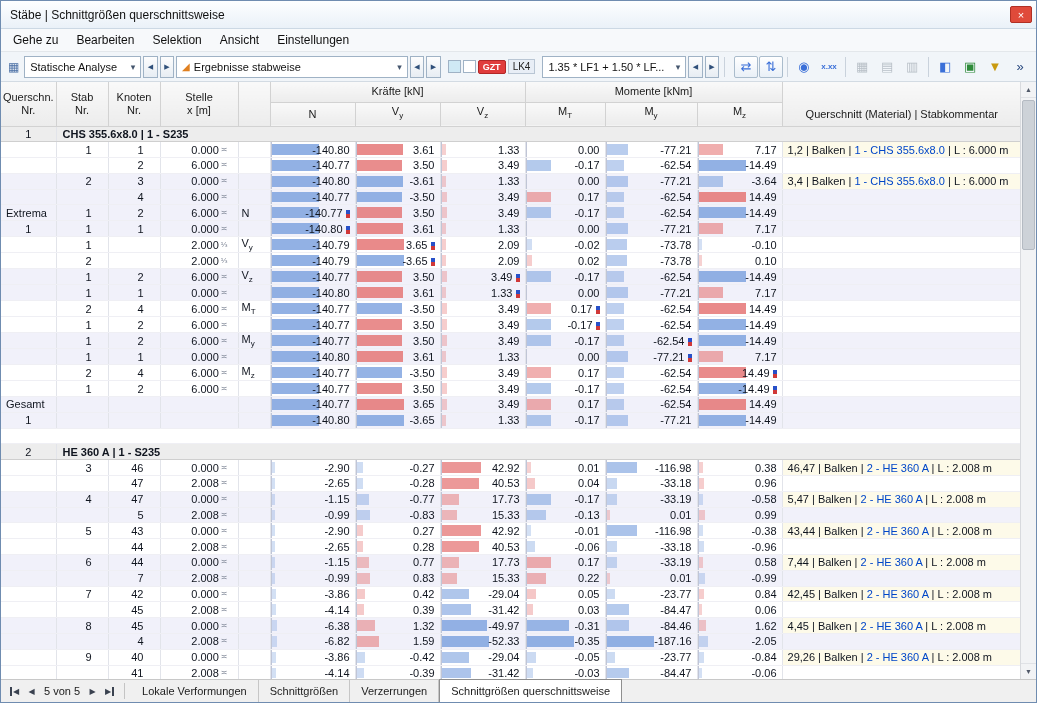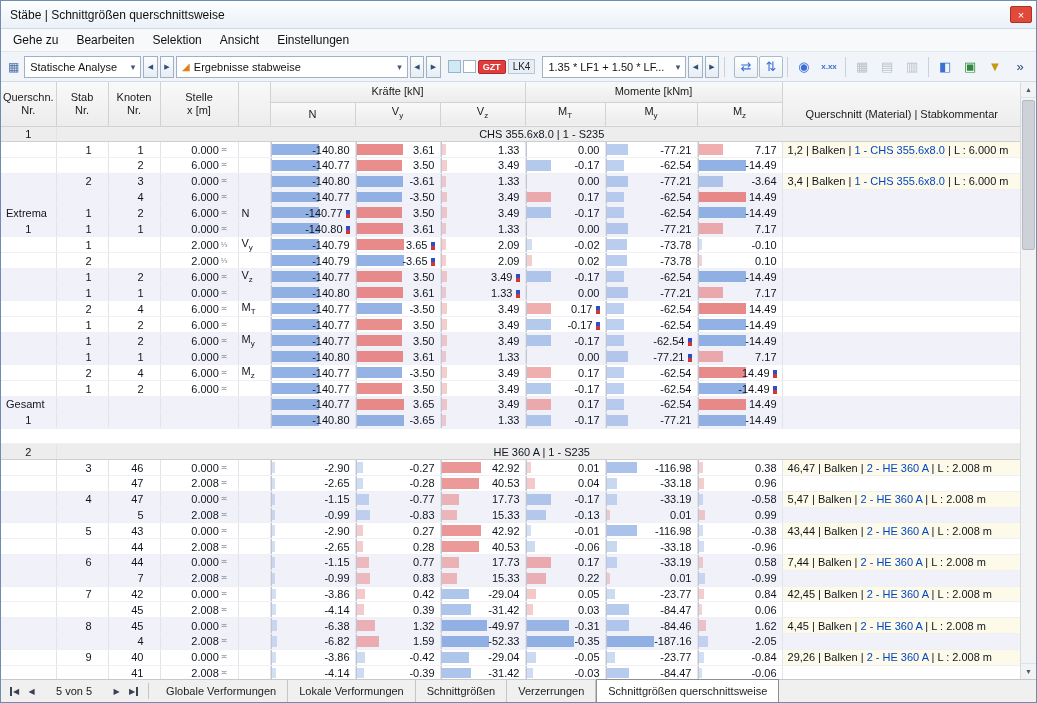--- a/index.html
+++ b/index.html
@@ -52,21 +52,21 @@
   tr.h1 th{height:20px;}
   tr.h2 th{height:24px;}
   th sub,.c-ex sub{font-size:8px;}
   th.hcm{vertical-align:bottom;padding-bottom:5px;}
   td{border-right:1px solid #e2e4ea;border-bottom:1px solid #efeff4;font-size:11px;color:#10151f;
     white-space:nowrap;overflow:hidden;height:15.8px;padding:0;}
   tbody tr{height:15.8px;}
   tr.band0 td{background:#ffffff;}
   tr.band1 td{background:#f1f1fa;}
   tr.grp-row td{background:#ededed;border-top:1px solid #cfcfcf;border-bottom:1px solid #cfcfcf;}
-  .grp-label{font-weight:normal;padding-left:6px;text-align:center;}
+  .grp-label{font-weight:bold;padding-left:6px;}
   .c-qn{text-align:center;}
   .qn-word{text-align:left !important;padding-left:5px !important;}
   .c-stab,.c-kn{text-align:right;padding-right:16px;}
   .c-x{text-align:right;padding-right:10px;}
   .xs{font-size:8px;color:#808898;margin-left:2px;position:relative;top:-2px;}
   .c-ex{padding-left:3px;}
   .c-num{position:relative;text-align:right;padding-right:5px;}
   .c-num:before{content:'';position:absolute;left:0;top:0;bottom:0;width:1px;background:#c0c5d6;}
   .c-num .bar{position:absolute;left:1px;top:2px;bottom:2px;display:block;}
   .c-num .val{position:relative;z-index:1;}
@@ -86,21 +86,21 @@
   .sb-btn.sb-up{top:0;border-bottom:1px solid #e0e2e6;}
   .sb-btn.sb-down{bottom:0;border-top:1px solid #e0e2e6;}
   .sb-thumb{position:absolute;left:1px;top:18px;width:13px;height:150px;background:#cdd2d8;border:1px solid #b4bac2;border-radius:2px;}
 
   
   .footer{position:absolute;left:0;right:0;bottom:0;height:23px;background:#f0f0f0;border-top:1px solid #c8c8c8;
     display:flex;align-items:center;padding-left:5px;}
   .nav-btn{width:17px;height:17px;display:flex;align-items:center;justify-content:center;font-size:8px;color:#3a4250;}
   .nav-btn.edge-l span{border-left:2px solid #3a4250;padding-left:1px;}
   .nav-btn.edge-r span{border-right:2px solid #3a4250;padding-right:1px;}
-  .page-label{font-size:11px;color:#202020;margin:0 16px;}
+  .page-label{font-size:11px;color:#202020;margin:0 4px;}
   .fsep{width:1px;height:16px;background:#c4c4c4;margin:0 6px;}
   .tabs{display:flex;align-items:stretch;height:100%;}
   .tab{display:flex;align-items:center;padding:0 11px;font-size:11px;color:#1d1d1d;border-right:1px solid #c6c6c6;background:#f0f0f0;}
   .tab.active{background:#ffffff;border-left:1px solid #8f8f8f;border-right:1px solid #8f8f8f;border-top:1px solid #8f8f8f;margin-top:-1px;}
 </style>
 </head>
 <body>
 
 <div class="window">
 
@@ -726,21 +726,20 @@
         <span>◀</span>
       </span>
     <span class="nav-btn">◀</span>
     <span class="page-label">5 von 5</span>
     <span class="nav-btn">▶</span>
     <span class="nav-btn edge-r">
         <span>▶</span>
       </span>
     <span class="fsep"></span>
     <div class="tabs">
-        <div class="tab">Globale Verformungen</div>
         <div class="tab">Lokale Verformungen</div>
         <div class="tab">Schnittgrößen</div>
         <div class="tab">Verzerrungen</div>
         <div class="tab active">Schnittgrößen querschnittsweise</div>
       </div>
   </div>
 
 </div>
 
 </body></html>

